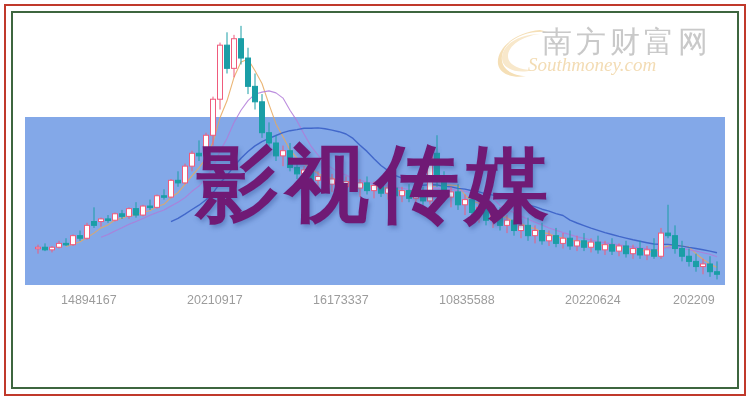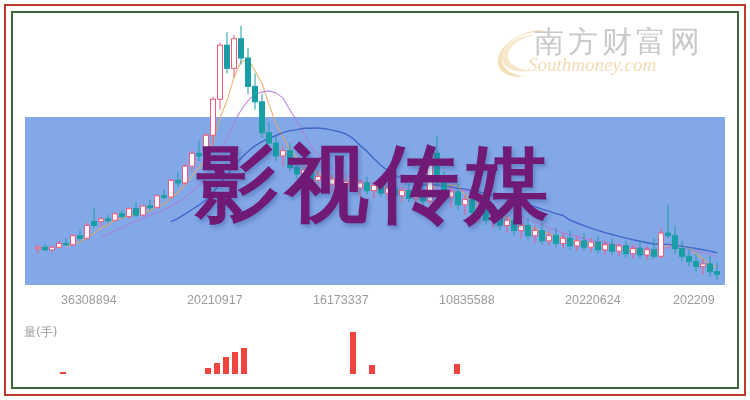--- a/index.html
+++ b/index.html
@@ -13,21 +13,21 @@
   
   .border-green{position:absolute;left:11px;top:11px;right:11px;bottom:11px;
     border:2px solid #3d663f;box-sizing:border-box;pointer-events:none;}
 
   #canvasArea{position:absolute;left:16px;top:16px;width:718px;height:368px;
     background:#ffffff;overflow:hidden;}
 
   
   #watermark{position:absolute;right:8px;top:4px;width:230px;height:74px;}
   #wm-swoosh{position:absolute;left:0;top:6px;width:62px;height:62px;}
-  #wm-cn{position:absolute;left:38px;top:2px;font-size:30px;letter-spacing:4px;
+  #wm-cn{position:absolute;left:46px;top:2px;font-size:30px;letter-spacing:4px;
     color:#c9c9c9;font-family:"DejaVu Sans","Liberation Sans",sans-serif;
     white-space:nowrap;font-weight:500;}
   #wm-en{position:absolute;left:32px;top:34px;font-size:19px;color:#f3dcb4;
     font-family:"Liberation Serif","DejaVu Serif",serif;font-style:italic;
     white-space:nowrap;letter-spacing:0px;}
 
   
   #priceChart{position:absolute;left:0px;top:0px;width:718px;height:270px;}
   #blueBand{position:absolute;left:9px;top:101px;width:700px;height:168px;
     background:#83a8e8;}
@@ -474,37 +474,23 @@
     <div id="watermark">
       <svg id="wm-swoosh" viewBox="0 0 62 62">
         <path d="M52 6 C30 4 8 14 6 30 C4 44 18 50 30 50 C20 52 4 50 2 38 C0 22 20 6 44 4 Z" fill="#f5dfb6"></path>
         <path d="M44 8 C26 10 12 20 12 30 C12 40 26 44 36 44 C24 48 6 44 6 32 C6 18 24 8 44 8 Z" fill="#f8e8cb"></path>
       </svg>
       <div id="wm-cn">南方财富网</div>
       <div id="wm-en">Southmoney.com</div>
     </div>
 
     <div id="xaxis">
-        <div class="xtick" style="left: 45px;">36308894</div>
+        <div class="xtick" style="left: 45px;">14894167</div>
         <div class="xtick" style="left: 171px;">20210917</div>
         <div class="xtick" style="left: 297px;">16173337</div>
         <div class="xtick" style="left: 423px;">10835588</div>
         <div class="xtick" style="left: 549px; text-align: right;">20220624</div>
         <div class="xtick" style="left: 657px;">202209</div>
       </div>
 
-    <div id="volPanel">
-      <div id="volLabel">量(手)</div>
-      <div id="volBars">
-          <div class="vbar" style="left: 44px; width: 6px; height: 2px; background: rgb(240, 69, 63);"></div>
-          <div class="vbar" style="left: 189px; width: 6px; height: 6px; background: rgb(240, 69, 63);"></div>
-          <div class="vbar" style="left: 198px; width: 6px; height: 11px; background: rgb(240, 69, 63);"></div>
-          <div class="vbar" style="left: 207px; width: 6px; height: 17px; background: rgb(240, 69, 63);"></div>
-          <div class="vbar" style="left: 216px; width: 6px; height: 22px; background: rgb(240, 69, 63);"></div>
-          <div class="vbar" style="left: 225px; width: 6px; height: 26px; background: rgb(240, 69, 63);"></div>
-          <div class="vbar" style="left: 334px; width: 6px; height: 42px; background: rgb(240, 69, 63);"></div>
-          <div class="vbar" style="left: 353px; width: 6px; height: 9px; background: rgb(240, 69, 63);"></div>
-          <div class="vbar" style="left: 438px; width: 6px; height: 10px; background: rgb(240, 69, 63);"></div>
-        </div>
-    </div>
 
   </div>
 </div>
 
 </body></html>

